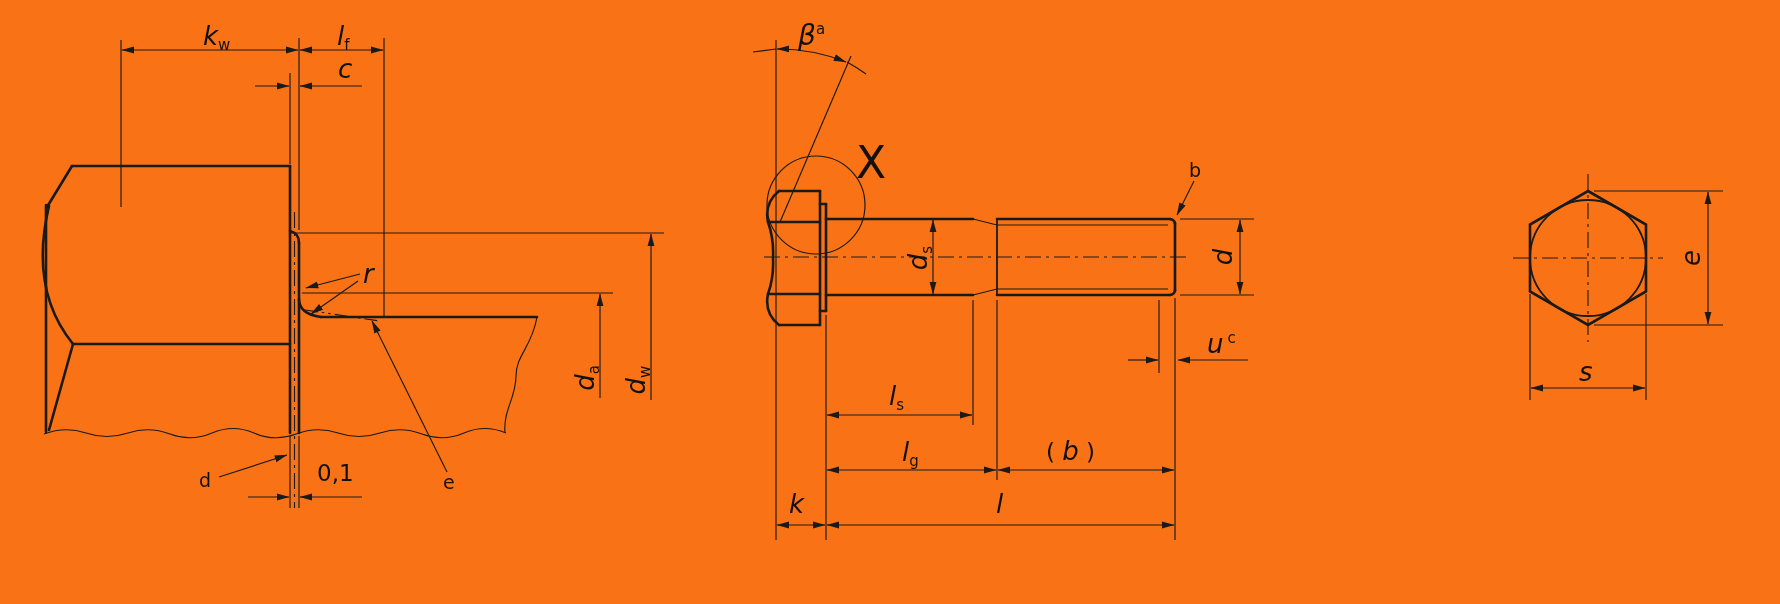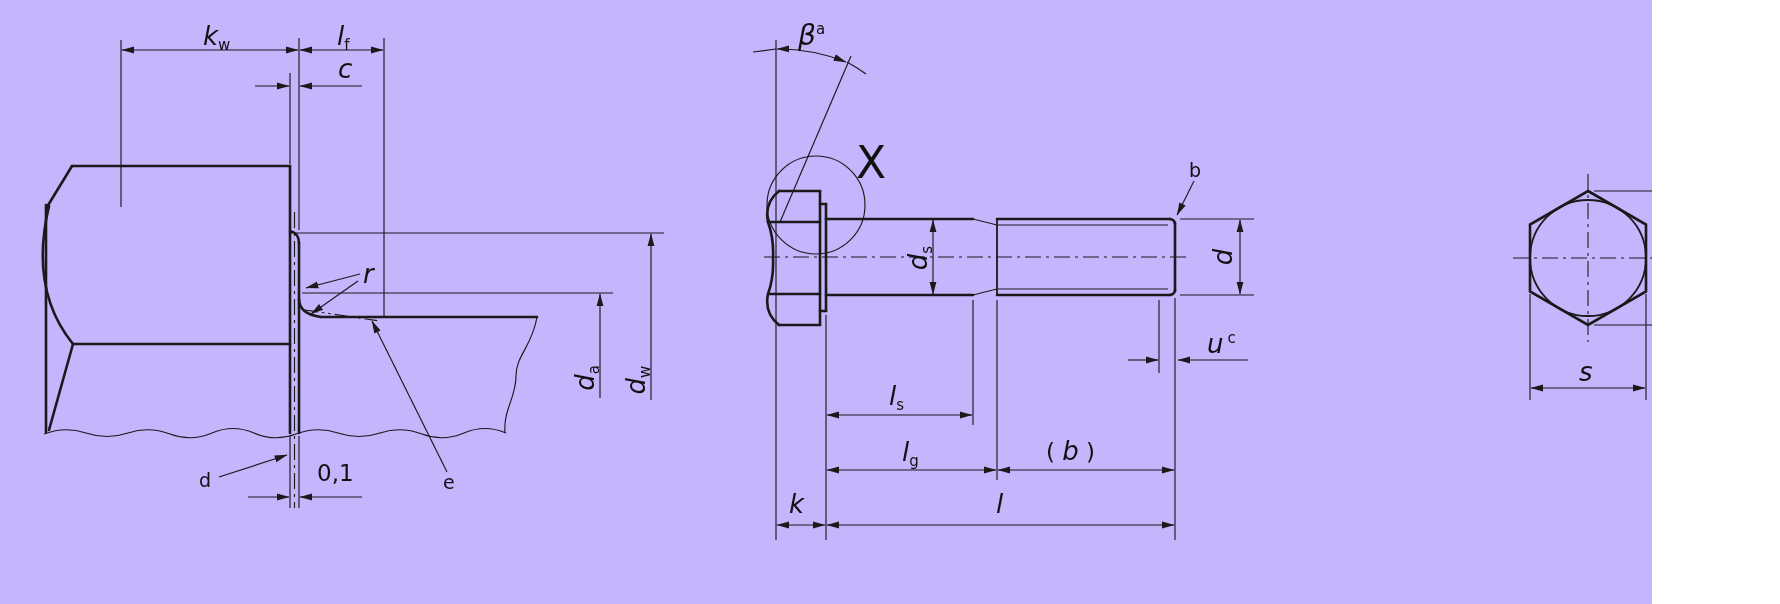--- a/index.html
+++ b/index.html
@@ -1,16 +1,16 @@
 <!DOCTYPE html>
 <html><head>
 <meta charset="utf-8">
 <style>
   html,body{margin:0;padding:0;background:#ffffff;}
-  .stage{position:relative;width:1652px;height:604px;background:#c4b5fd;overflow:hidden;}
+  .stage{position:relative;width:1780px;height:604px;background:#f97316;overflow:hidden;}
   svg{display:block;}
   .thick{stroke:#1a1a1a;stroke-width:2.6;fill:none;stroke-linecap:round;}
   .med{stroke:#1a1a1a;stroke-width:1.8;fill:none;}
   .thin{stroke:#1a1a1a;stroke-width:1.15;fill:none;}
   .cl{stroke:#1a1a1a;stroke-width:1.1;fill:none;stroke-dasharray:16 5 3 5;}
   .cl2{stroke:#1a1a1a;stroke-width:1.1;fill:none;stroke-dasharray:13 4 2.5 4 2.5 4;}
   text{fill:#111;}
   .dimt{font:italic 26px "DejaVu Sans", sans-serif;}
   .subt{font:normal 15px "DejaVu Sans", sans-serif;}
   .supt{font:normal 15px "DejaVu Sans", sans-serif;}

